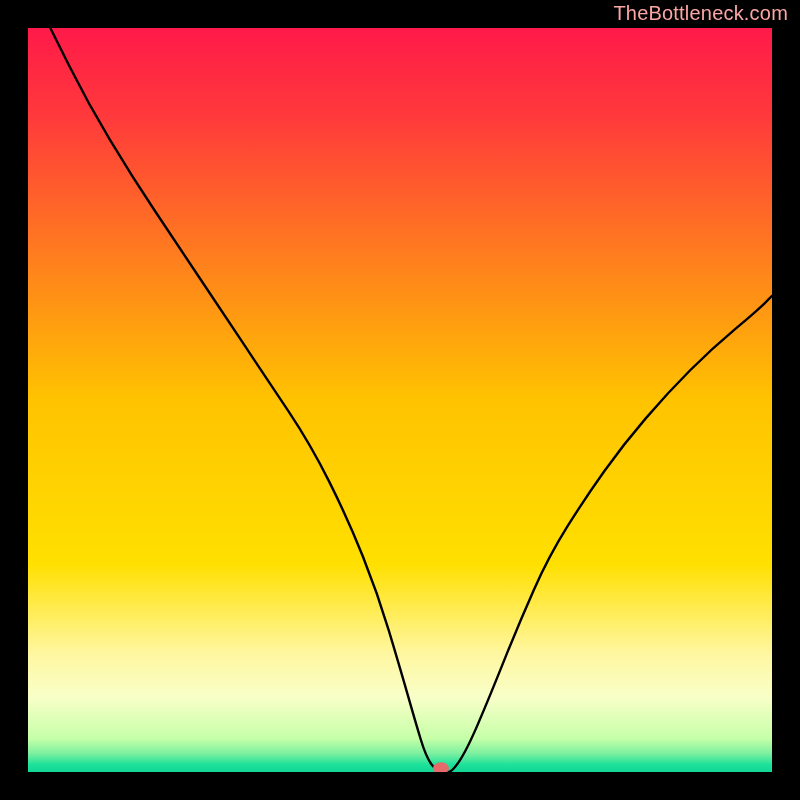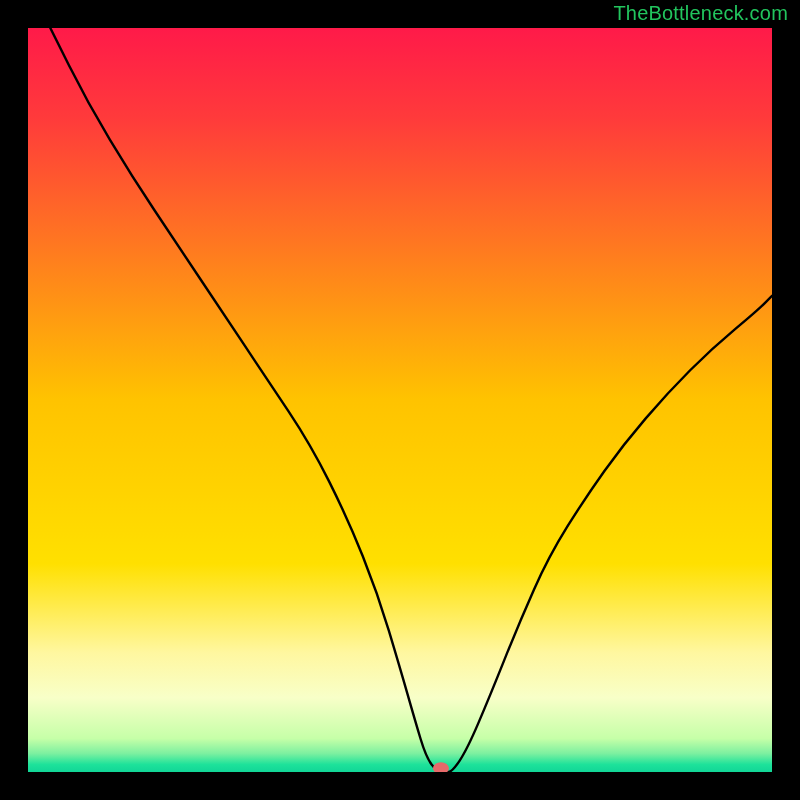--- a/index.html
+++ b/index.html
@@ -14,21 +14,21 @@
   .frame {
     position: relative;
     width: 800px;
     height: 800px;
     background: #000;
   }
   .watermark {
     position: absolute;
     top: 2px;
     right: 12px;
-    color: #22c55e;
+    color: #fca5a5;
     font-size: 20px;
     font-weight: 400;
     letter-spacing: 0.2px;
     z-index: 20;
   }
   .plot-wrap {
     position: absolute;
     left: 28px;
     top: 28px;
     width: 744px;

